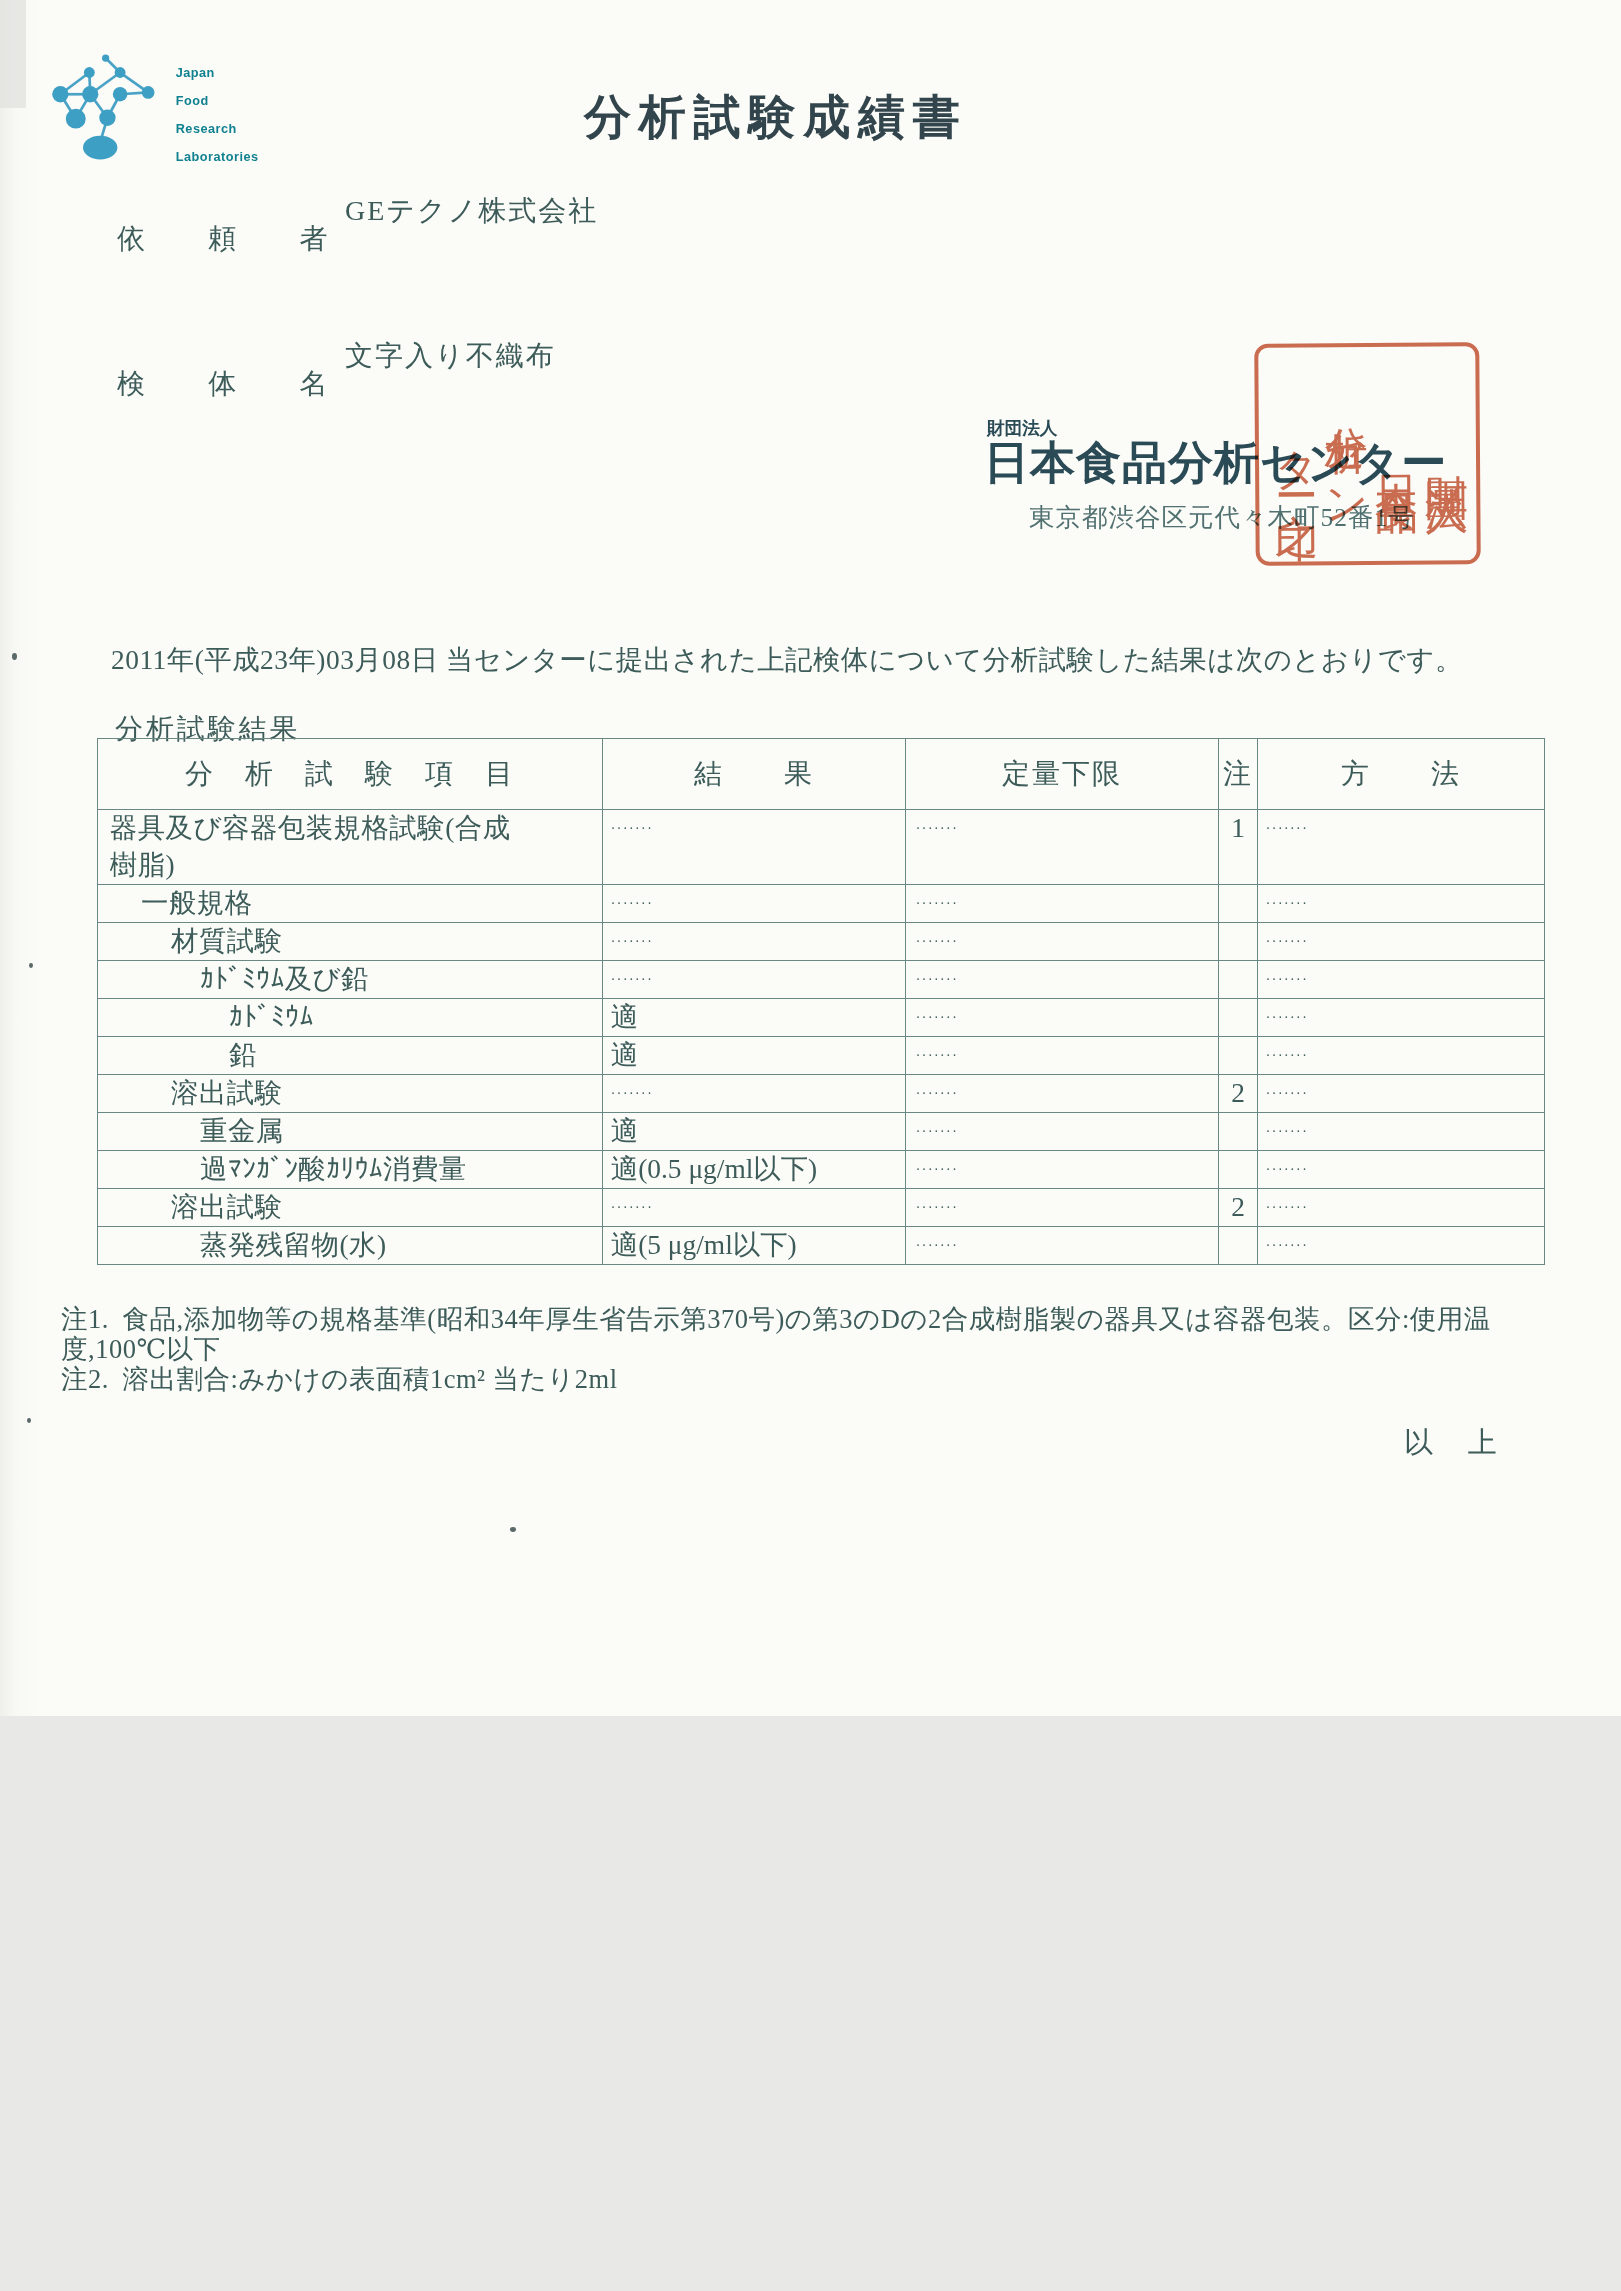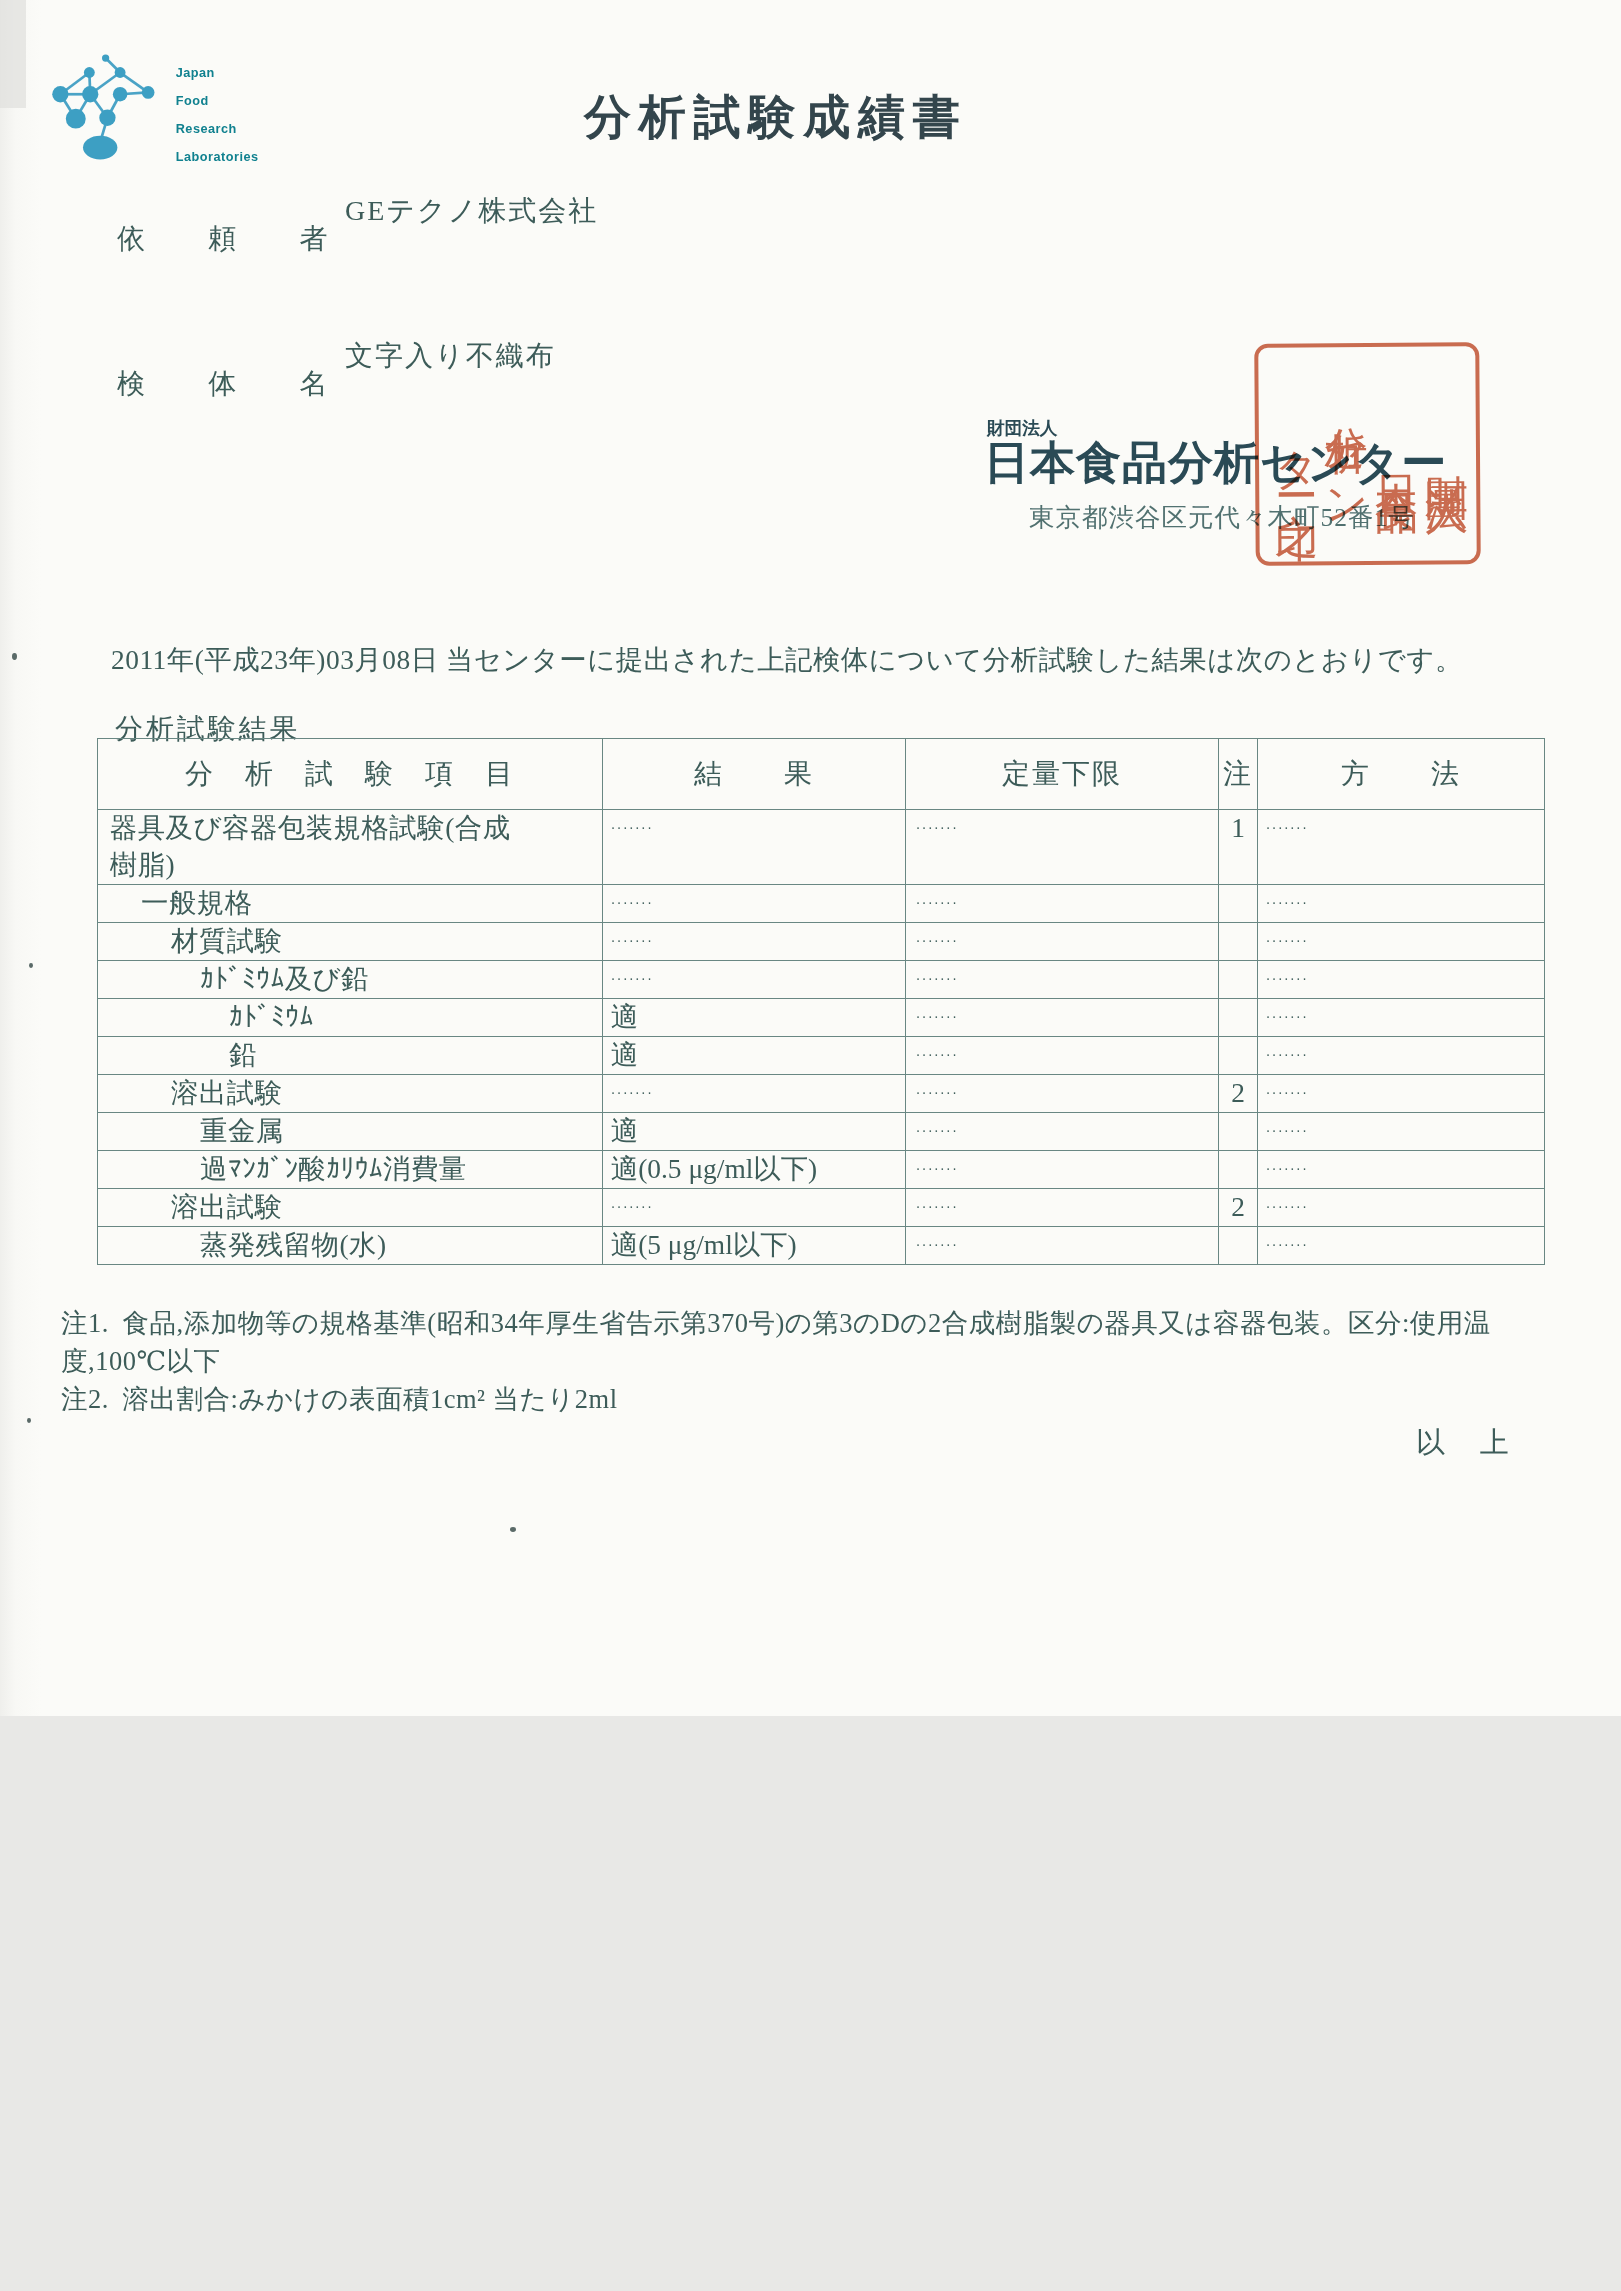--- a/index.html
+++ b/index.html
@@ -44,23 +44,23 @@
   thead th{height:71px; font-weight:normal; font-size:28px; letter-spacing:2px;
     text-align:center; vertical-align:middle; color:var(--ink,#3d5c59);}
   tbody td{font-size:27.4px; line-height:37px; vertical-align:top; padding:0; color:var(--ink,#3d5c59);}
   td.item{letter-spacing:0.5px; padding-right:73px;}
   .ind0{padding-left:11.8px;} .ind1{padding-left:43px;} .ind2{padding-left:73px;}
   .ind3{padding-left:102px;} .ind4{padding-left:131px;}
   td.result{padding-left:7.8px;} td.limit{padding-left:9.8px;}
   td.note{text-align:center;} td.method{padding-left:7.8px;}
   td.dash{font-size:13.7px; letter-spacing:1.5px; line-height:37px; color:var(--ink,#4b6b67);}
   
-  .notes{left:61px; top:1304px; width:1470px; font-size:26.5px; line-height:38px; letter-spacing:0.5px;}
+  .notes{left:61px; top:1304px; width:1470px; font-size:26.5px; line-height:30px; letter-spacing:0.5px;}
   .note-label{margin-right:13.7px;}
-  .closing{left:1404px; top:1423px; font-size:29px; letter-spacing:2.9px;margin-left:12px;}
+  .closing{left:1404px; top:1423px; font-size:29px; letter-spacing:2.9px;}
   
   .footer-notice{left:88px; top:2194px; font-size:17.6px; letter-spacing:0.5px; color:var(--address,#4c6a68);}
   .footer-org{left:625px; top:2180px; font-family:"Liberation Sans","DejaVu Sans",sans-serif;
     color:var(--ink_dark,#21404c); line-height:1;}
   .footer-org .legal{font-size:9.8px; font-weight:bold; display:block;}
   .footer-org .name{font-size:31px; font-weight:bold; letter-spacing:-0.5px; display:block; margin-top:2px;}
   .footer-code{left:1343px; top:2198px; font-size:16.7px; letter-spacing:0.5px; color:var(--code_brown,#86614f);}
   
   .corner-smudge{left:0;top:0;width:25.5px;height:108px;background:#e0e0dd;opacity:.7;}
   .bottom-line{left:0; top:2272px; width:1621px; height:2.9px; background:#9aa3a0; opacity:.8;}

